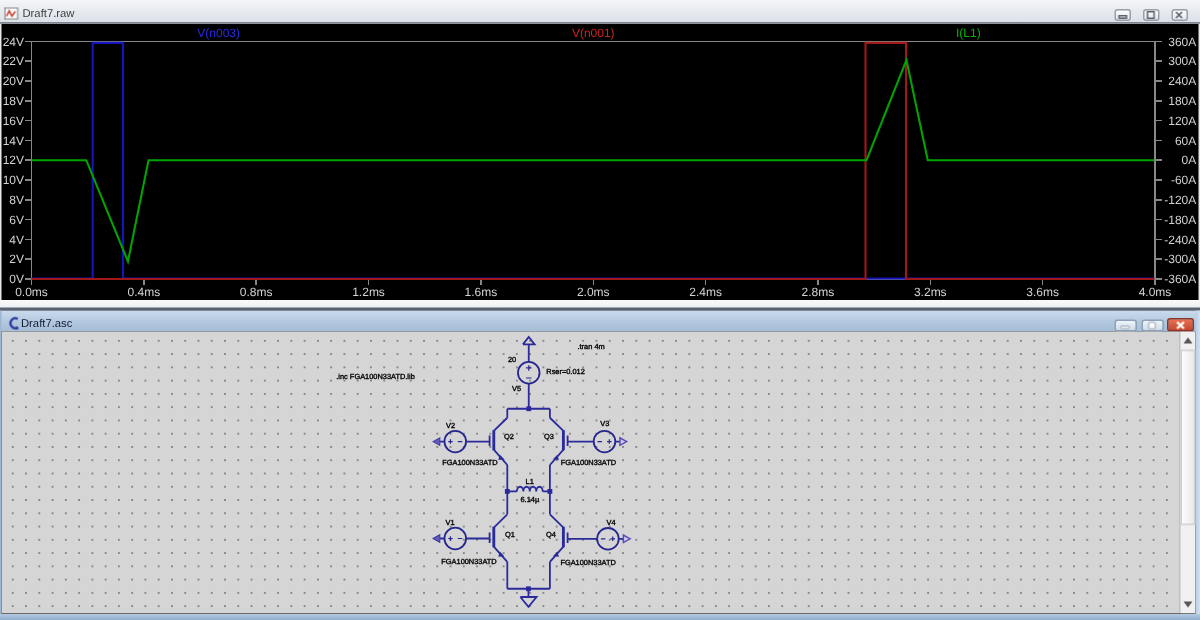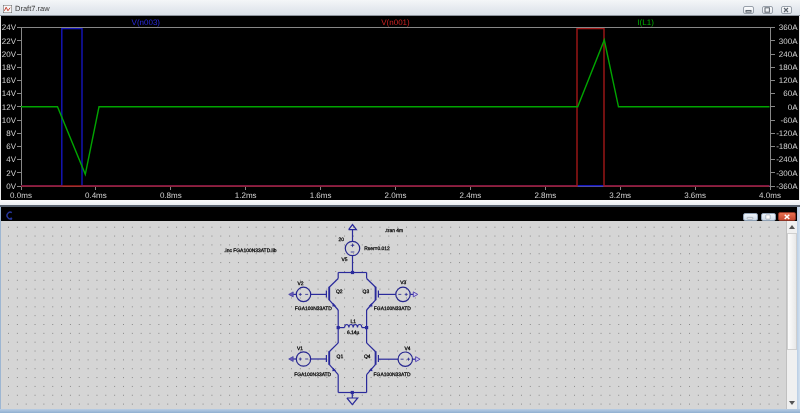--- a/index.html
+++ b/index.html
@@ -152,20 +152,23 @@
   <div class="wbtn" style="left:781px;top:6px;width:11px;height:8px;background:linear-gradient(#fcfdfe,#e4e8ed);border:1px solid #98a0aa;"></div>
   <svg class="abs" style="left:743px;top:6px" width="50" height="8" viewBox="0 0 50 8">
     <rect x="3" y="4.5" width="5" height="1.6" fill="none" stroke="#5a626c" stroke-width="1"></rect>
     <rect x="22" y="1.8" width="4.4" height="4.4" fill="none" stroke="#5a626c" stroke-width="1"></rect>
     <path d="M41,2 l4,4 M45,2 l-4,4" stroke="#5a626c" stroke-width="1.1" fill="none"></path>
   </svg>
 
   <div class="abs" id="sep1"></div>
   <div class="abs" id="sep2"></div>
 
+  <div class="abs" id="schtitle">
+      <span class="txt">Draft7.asc</span>
+    </div>
   <svg class="abs" style="left:5px;top:211px" width="9" height="9" viewBox="0 0 9 9">
     <path d="M6.8,1.7 A3.1,3.3 0 1 0 6.8,7.3" stroke="#27379d" stroke-width="1.5" fill="none"></path>
     <circle cx="6.2" cy="7.7" r="1.1" fill="#27379d"></circle>
   </svg>
 
   <div class="wbtn" style="left:743px;top:213px;width:15px;height:8px;background:linear-gradient(#eef4fa,#cfdcea);border:1px solid #8ea0b4;"></div>
   <div class="wbtn" style="left:761px;top:213px;width:15px;height:8px;background:linear-gradient(#eef4fa,#cfdcea);border:1px solid #8ea0b4;"></div>
   <div class="wbtn" style="left:778px;top:212px;width:18px;height:9px;background:linear-gradient(#e87050,#c44830);border:1px solid #8d3424;border-radius:2px;"></div>
   <svg class="abs" style="left:743px;top:213px" width="53" height="8" viewBox="0 0 53 8">
     <rect x="4.2" y="4.4" width="5.6" height="1.7" rx="0.5" fill="#fdfdfd" stroke="#7a8694" stroke-width="0.5"></rect>

